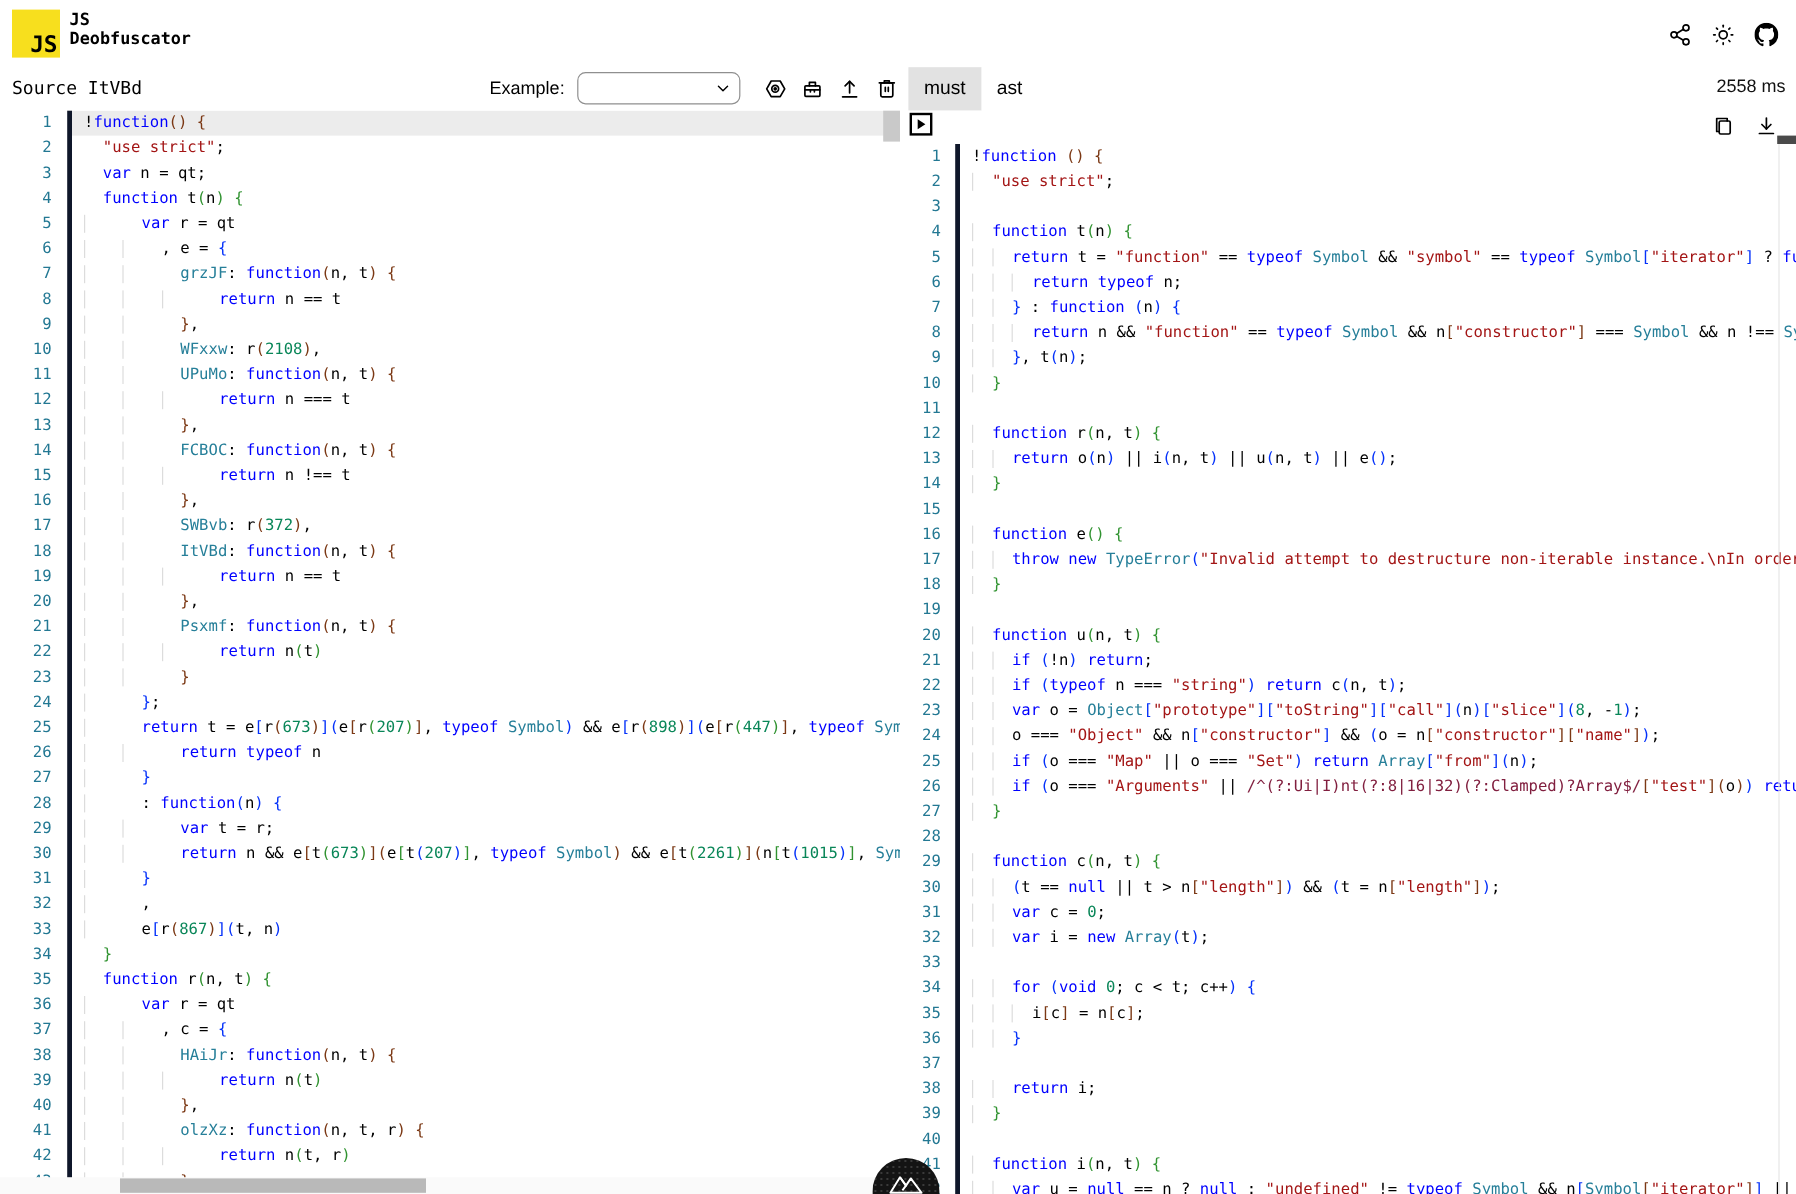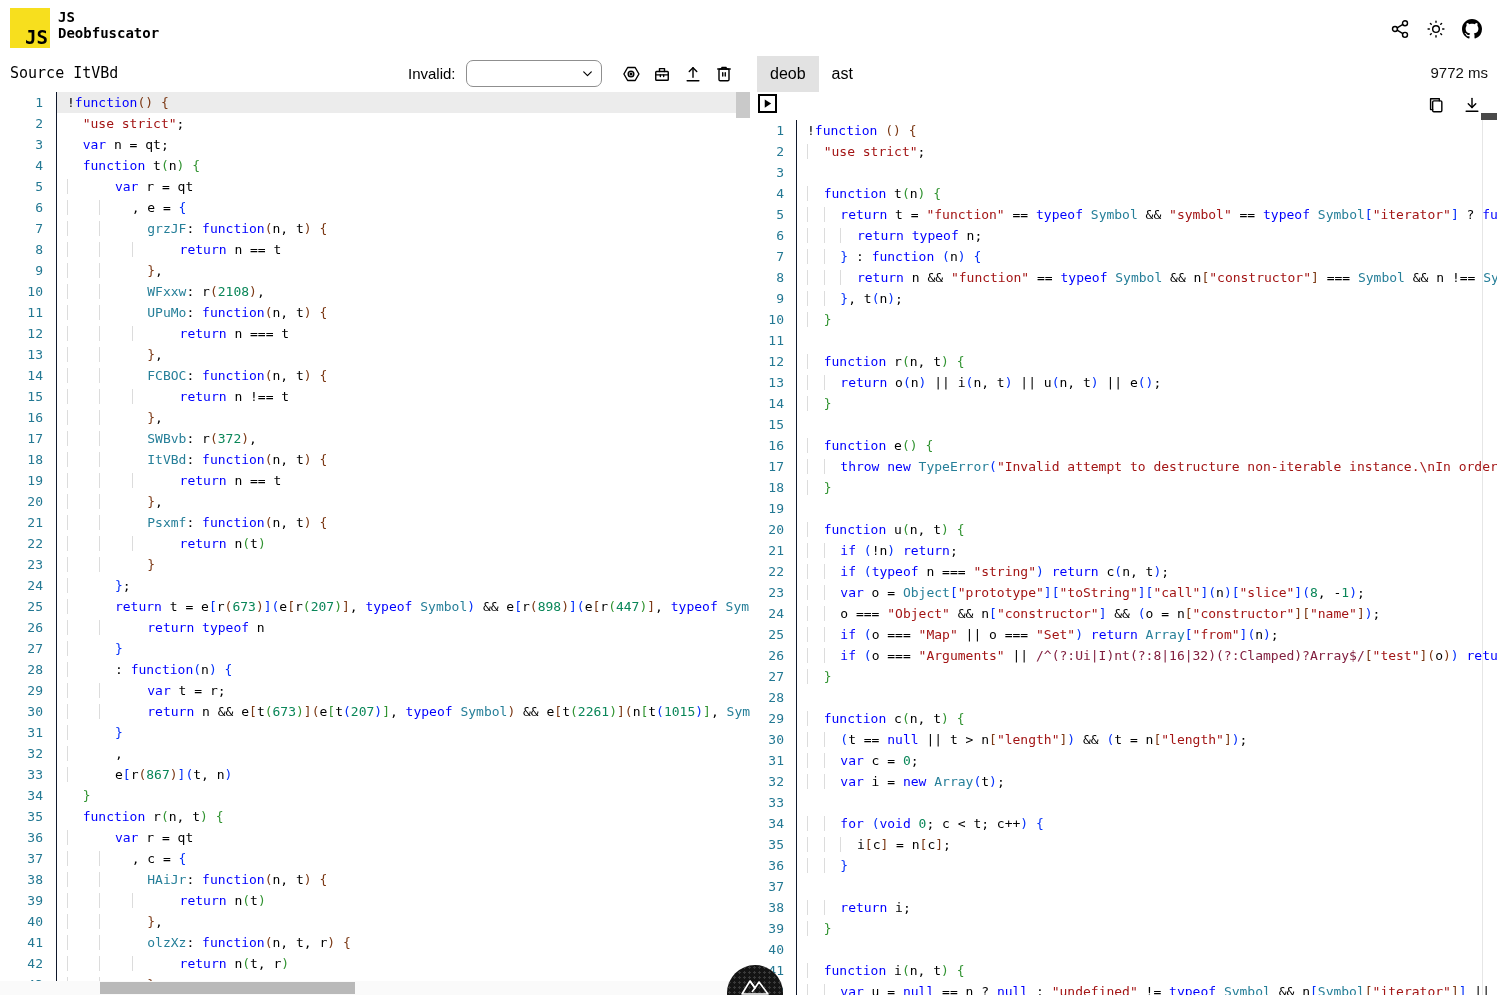--- a/index.html
+++ b/index.html
@@ -45,21 +45,21 @@
   .play-btn { position:absolute; left:8px; top:2px; width:19px; height:19px; border:2px solid #000;
     background:#fff; display:flex; align-items:center; justify-content:center; cursor:pointer; }
   .play-btn svg { width:11px; height:11px; }
   .right-actions { position:absolute; right:14px; top:2px; display:flex; gap:14px; }
 
   
   .cm { display:flex; font-family:"DejaVu Sans Mono", monospace; font-size:13px; line-height:21px; }
   .gutter { flex:none; text-align:right; color:#237893; white-space:pre; }
   .editor-left .gutter { width:56px; padding-right:13px; }
   .editor-right .gutter { width:46px; padding-right:12px; }
-  .code { flex:1; border-left:1px solid #0f172a; padding-left:10px; white-space:pre;
+  .code { flex:1; border-left:4px solid #0f172a; padding-left:10px; white-space:pre;
     overflow:hidden; color:#000; cursor:text; }
   .line { height:21px; }
   .line.active { background:#ececec; margin-left:-10px; padding-left:10px; }
   .ig { border-left:1px solid #dcdcdc; }
 
   
   .vscroll-left { position:absolute; right:0; top:0; width:14px; height:26px; background:#c9c9c9; cursor:pointer; }
   .hscroll-left { position:absolute; left:0; bottom:0; width:750px; height:14px; background:#fafafa; }
   .hscroll-left .thumb { position:absolute; left:100px; top:1px; width:255px; height:12px; background:#b9b9b9; cursor:pointer; }
   .ruler-right { position:absolute; right:14px; top:28px; bottom:0; width:1px; background:#e6e6e6; }
@@ -111,21 +111,21 @@
           <path d="M8 0C3.58 0 0 3.58 0 8c0 3.54 2.29 6.53 5.47 7.59.4.07.55-.17.55-.38 0-.19-.01-.82-.01-1.49-2.01.37-2.53-.49-2.69-.94-.09-.23-.48-.94-.82-1.13-.28-.15-.68-.52-.01-.53.63-.01 1.08.58 1.23.82.72 1.21 1.87.87 2.33.66.07-.52.28-.87.51-1.07-1.78-.2-3.64-.89-3.64-3.95 0-.87.31-1.59.82-2.15-.08-.2-.36-1.02.08-2.12 0 0 .67-.21 2.2.82.64-.18 1.32-.27 2-.27s1.36.09 2 .27c1.53-1.04 2.2-.82 2.2-.82.44 1.1.16 1.92.08 2.12.51.56.82 1.27.82 2.15 0 3.07-1.87 3.75-3.65 3.95.29.25.54.73.54 1.48 0 1.07-.01 1.93-.01 2.2 0 .21.15.46.55.38A8.01 8.01 0 0 0 16 8c0-4.42-3.58-8-8-8z"></path>
         </svg>
     </button>
   </div>
 </div>
 
 <div class="toolbar">
   <div class="source-label">Source ItVBd</div>
 
   <div class="example-group">
-    <span class="example-label">Invalid:</span>
+    <span class="example-label">Example:</span>
     <div class="select-box">
       <span></span>
       <svg class="stroke" style="width:13px;height:13px;stroke-width:2.2" viewBox="0 0 24 24">
           <polyline points="5 9 12 16 19 9"></polyline>
         </svg>
     </div>
     <div class="tool-icons">
       <button class="icon-btn" title="Options">
         <svg class="stroke" viewBox="0 0 24 24">
             <path d="M12 2.5l7.8 4.5v9l-7.8 4.5-7.8-4.5v-9z" transform="rotate(90 12 12)"></path>
@@ -153,25 +153,25 @@
             <path d="M9.5 6V4h5v2"></path>
             <rect x="6" y="6" width="12" height="14" rx="1.5"></rect>
             <path d="M4.5 6h15"></path>
             <path d="M10.5 10.5v4M13.5 10.5v4"></path>
           </svg>
       </button>
     </div>
   </div>
 
   <div class="tabs">
-      <button class="tab active">deob</button>
+      <button class="tab active">must</button>
       <button class="tab">ast</button>
     </div>
 
-  <div class="timing">9772 ms</div>
+  <div class="timing">2558 ms</div>
 </div>
 
 <div class="main">
 
   <div class="editor-left">
     <div class="cm" id="cm-left">
         <div class="gutter"><div class="line">1</div><div class="line">2</div><div class="line">3</div><div class="line">4</div><div class="line">5</div><div class="line">6</div><div class="line">7</div><div class="line">8</div><div class="line">9</div><div class="line">10</div><div class="line">11</div><div class="line">12</div><div class="line">13</div><div class="line">14</div><div class="line">15</div><div class="line">16</div><div class="line">17</div><div class="line">18</div><div class="line">19</div><div class="line">20</div><div class="line">21</div><div class="line">22</div><div class="line">23</div><div class="line">24</div><div class="line">25</div><div class="line">26</div><div class="line">27</div><div class="line">28</div><div class="line">29</div><div class="line">30</div><div class="line">31</div><div class="line">32</div><div class="line">33</div><div class="line">34</div><div class="line">35</div><div class="line">36</div><div class="line">37</div><div class="line">38</div><div class="line">39</div><div class="line">40</div><div class="line">41</div><div class="line">42</div><div class="line">43</div></div>
         <div class="code"><div class="line active">!<span style="color:#0000ff">function</span><span style="color:#7b3814">(</span><span style="color:#7b3814">)</span> <span style="color:#7b3814">{</span></div><div class="line">  <span style="color:#a31515">"use strict"</span>;</div><div class="line">  <span style="color:#0000ff">var</span> n = qt;</div><div class="line">  <span style="color:#0000ff">function</span> t<span style="color:#319331">(</span>n<span style="color:#319331">)</span> <span style="color:#319331">{</span></div><div class="line"><span class="ig">    </span>  <span style="color:#0000ff">var</span> r = qt</div><div class="line"><span class="ig">    </span><span class="ig">    </span>, e = <span style="color:#0431fa">{</span></div><div class="line"><span class="ig">    </span><span class="ig">    </span>  <span style="color:#267f99">grzJF</span>: <span style="color:#0000ff">function</span><span style="color:#7b3814">(</span>n, t<span style="color:#7b3814">)</span> <span style="color:#7b3814">{</span></div><div class="line"><span class="ig">    </span><span class="ig">    </span><span class="ig">    </span>  <span style="color:#0000ff">return</span> n == t</div><div class="line"><span class="ig">    </span><span class="ig">    </span>  <span style="color:#7b3814">}</span>,</div><div class="line"><span class="ig">    </span><span class="ig">    </span>  <span style="color:#267f99">WFxxw</span>: r<span style="color:#7b3814">(</span><span style="color:#098658">2108</span><span style="color:#7b3814">)</span>,</div><div class="line"><span class="ig">    </span><span class="ig">    </span>  <span style="color:#267f99">UPuMo</span>: <span style="color:#0000ff">function</span><span style="color:#7b3814">(</span>n, t<span style="color:#7b3814">)</span> <span style="color:#7b3814">{</span></div><div class="line"><span class="ig">    </span><span class="ig">    </span><span class="ig">    </span>  <span style="color:#0000ff">return</span> n === t</div><div class="line"><span class="ig">    </span><span class="ig">    </span>  <span style="color:#7b3814">}</span>,</div><div class="line"><span class="ig">    </span><span class="ig">    </span>  <span style="color:#267f99">FCBOC</span>: <span style="color:#0000ff">function</span><span style="color:#7b3814">(</span>n, t<span style="color:#7b3814">)</span> <span style="color:#7b3814">{</span></div><div class="line"><span class="ig">    </span><span class="ig">    </span><span class="ig">    </span>  <span style="color:#0000ff">return</span> n !== t</div><div class="line"><span class="ig">    </span><span class="ig">    </span>  <span style="color:#7b3814">}</span>,</div><div class="line"><span class="ig">    </span><span class="ig">    </span>  <span style="color:#267f99">SWBvb</span>: r<span style="color:#7b3814">(</span><span style="color:#098658">372</span><span style="color:#7b3814">)</span>,</div><div class="line"><span class="ig">    </span><span class="ig">    </span>  <span style="color:#267f99">ItVBd</span>: <span style="color:#0000ff">function</span><span style="color:#7b3814">(</span>n, t<span style="color:#7b3814">)</span> <span style="color:#7b3814">{</span></div><div class="line"><span class="ig">    </span><span class="ig">    </span><span class="ig">    </span>  <span style="color:#0000ff">return</span> n == t</div><div class="line"><span class="ig">    </span><span class="ig">    </span>  <span style="color:#7b3814">}</span>,</div><div class="line"><span class="ig">    </span><span class="ig">    </span>  <span style="color:#267f99">Psxmf</span>: <span style="color:#0000ff">function</span><span style="color:#7b3814">(</span>n, t<span style="color:#7b3814">)</span> <span style="color:#7b3814">{</span></div><div class="line"><span class="ig">    </span><span class="ig">    </span><span class="ig">    </span>  <span style="color:#0000ff">return</span> n<span style="color:#319331">(</span>t<span style="color:#319331">)</span></div><div class="line"><span class="ig">    </span><span class="ig">    </span>  <span style="color:#7b3814">}</span></div><div class="line"><span class="ig">    </span>  <span style="color:#0431fa">}</span>;</div><div class="line"><span class="ig">    </span>  <span style="color:#0000ff">return</span> t = e<span style="color:#0431fa">[</span>r<span style="color:#7b3814">(</span><span style="color:#098658">673</span><span style="color:#7b3814">)</span><span style="color:#0431fa">]</span><span style="color:#0431fa">(</span>e<span style="color:#7b3814">[</span>r<span style="color:#319331">(</span><span style="color:#098658">207</span><span style="color:#319331">)</span><span style="color:#7b3814">]</span>, <span style="color:#0000ff">typeof</span> <span style="color:#267f99">Symbol</span><span style="color:#0431fa">)</span> &amp;&amp; e<span style="color:#0431fa">[</span>r<span style="color:#7b3814">(</span><span style="color:#098658">898</span><span style="color:#7b3814">)</span><span style="color:#0431fa">]</span><span style="color:#0431fa">(</span>e<span style="color:#7b3814">[</span>r<span style="color:#319331">(</span><span style="color:#098658">447</span><span style="color:#319331">)</span><span style="color:#7b3814">]</span>, <span style="color:#0000ff">typeof</span> <span style="color:#267f99">Symbol</span> ? n </div><div class="line"><span class="ig">    </span><span class="ig">    </span>  <span style="color:#0000ff">return</span> <span style="color:#0000ff">typeof</span> n</div><div class="line"><span class="ig">    </span>  <span style="color:#0431fa">}</span></div><div class="line"><span class="ig">    </span>  : <span style="color:#0000ff">function</span><span style="color:#0431fa">(</span>n<span style="color:#0431fa">)</span> <span style="color:#0431fa">{</span></div><div class="line"><span class="ig">    </span><span class="ig">    </span>  <span style="color:#0000ff">var</span> t = r;</div><div class="line"><span class="ig">    </span><span class="ig">    </span>  <span style="color:#0000ff">return</span> n &amp;&amp; e<span style="color:#7b3814">[</span>t<span style="color:#319331">(</span><span style="color:#098658">673</span><span style="color:#319331">)</span><span style="color:#7b3814">]</span><span style="color:#7b3814">(</span>e<span style="color:#319331">[</span>t<span style="color:#0431fa">(</span><span style="color:#098658">207</span><span style="color:#0431fa">)</span><span style="color:#319331">]</span>, <span style="color:#0000ff">typeof</span> <span style="color:#267f99">Symbol</span><span style="color:#7b3814">)</span> &amp;&amp; e<span style="color:#7b3814">[</span>t<span style="color:#319331">(</span><span style="color:#098658">2261</span><span style="color:#319331">)</span><span style="color:#7b3814">]</span><span style="color:#7b3814">(</span>n<span style="color:#319331">[</span>t<span style="color:#0431fa">(</span><span style="color:#098658">1015</span><span style="color:#0431fa">)</span><span style="color:#319331">]</span>, <span style="color:#267f99">Symbol</span> &amp;&amp; nt !== </div><div class="line"><span class="ig">    </span>  <span style="color:#0431fa">}</span></div><div class="line"><span class="ig">    </span>  ,</div><div class="line"><span class="ig">    </span>  e<span style="color:#0431fa">[</span>r<span style="color:#7b3814">(</span><span style="color:#098658">867</span><span style="color:#7b3814">)</span><span style="color:#0431fa">]</span><span style="color:#0431fa">(</span>t, n<span style="color:#0431fa">)</span></div><div class="line">  <span style="color:#319331">}</span></div><div class="line">  <span style="color:#0000ff">function</span> r<span style="color:#319331">(</span>n, t<span style="color:#319331">)</span> <span style="color:#319331">{</span></div><div class="line"><span class="ig">    </span>  <span style="color:#0000ff">var</span> r = qt</div><div class="line"><span class="ig">    </span><span class="ig">    </span>, c = <span style="color:#0431fa">{</span></div><div class="line"><span class="ig">    </span><span class="ig">    </span>  <span style="color:#267f99">HAiJr</span>: <span style="color:#0000ff">function</span><span style="color:#7b3814">(</span>n, t<span style="color:#7b3814">)</span> <span style="color:#7b3814">{</span></div><div class="line"><span class="ig">    </span><span class="ig">    </span><span class="ig">    </span>  <span style="color:#0000ff">return</span> n<span style="color:#319331">(</span>t<span style="color:#319331">)</span></div><div class="line"><span class="ig">    </span><span class="ig">    </span>  <span style="color:#7b3814">}</span>,</div><div class="line"><span class="ig">    </span><span class="ig">    </span>  <span style="color:#267f99">olzXz</span>: <span style="color:#0000ff">function</span><span style="color:#7b3814">(</span>n, t, r<span style="color:#7b3814">)</span> <span style="color:#7b3814">{</span></div><div class="line"><span class="ig">    </span><span class="ig">    </span><span class="ig">    </span>  <span style="color:#0000ff">return</span> n<span style="color:#319331">(</span>t, r<span style="color:#319331">)</span></div><div class="line"><span class="ig">    </span><span class="ig">    </span>  <span style="color:#7b3814">}</span>,</div></div>
       </div>
     <div class="vscroll-left"></div>

